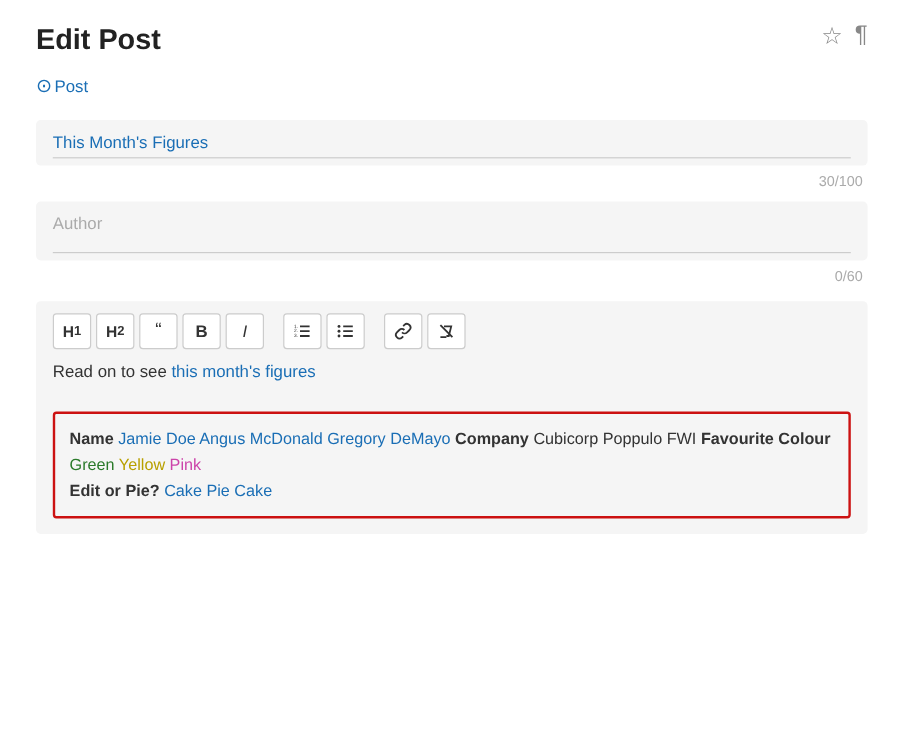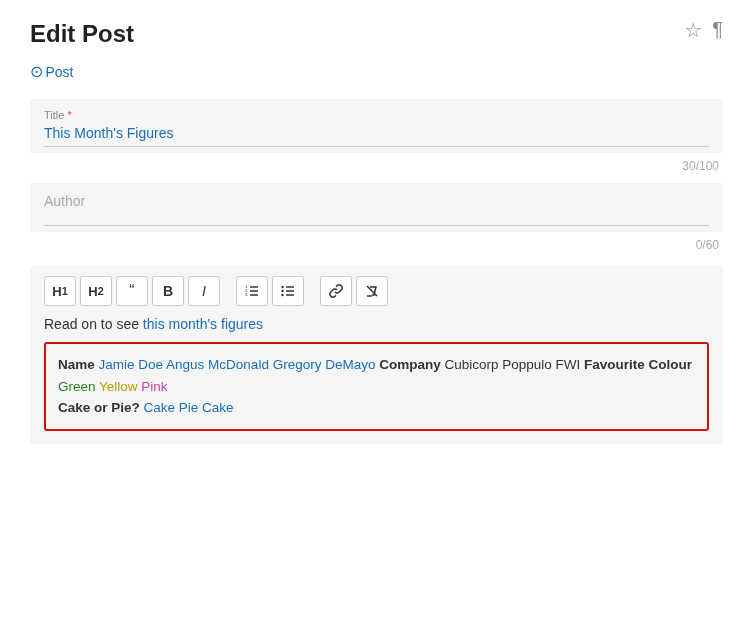--- a/index.html
+++ b/index.html
@@ -116,21 +116,21 @@
     .toolbar-sep {
       width: 8px;
     }
     .toolbar-btn svg {
       width: 16px;
       height: 16px;
     }
     .editor-intro {
       font-size: 14px;
       color: #333;
-      margin-bottom: 10px;
+      margin-bottom: 26px;
     }
     .editor-intro a {
       color: #1a6eb5;
       text-decoration: none;
     }
     .data-block {
       border: 2px solid #cc1111;
       border-radius: 3px;
       padding: 10px 12px;
       font-size: 13.5px;
@@ -174,23 +174,20 @@
       <span>¶</span>
     </div>
   </div>
 
   <a class="back-link">
     <span class="arrow" style="color: rgb(26, 110, 181); margin-right: 2px;">⊙ </span>
     <span>Post</span>
   </a>
 
   <div class="field-section">
-    <div class="field-label">
-      <span>Title</span><span class="required"> *</span>
-    </div>
     <div class="field-value">This Month's Figures</div>
   </div>
   <div class="field-counter">30/100</div>
 
   <div class="author-section">
     <div class="author-placeholder">Author</div>
   </div>
   <div class="field-counter">0/60</div>
 
   <div class="editor-section">
@@ -246,18 +243,18 @@
     </div>
 
     <div class="data-block">
       <span class="label-bold">Name</span>
       <span class="name-blue"> </span><span class="name-blue">Jamie Doe Angus McDonald Gregory DeMayo</span>
       <span class="label-bold"> </span><span class="label-bold">Company</span>
       <span> </span><span>Cubicorp Poppulo FWI</span>
       <span class="label-bold"> </span><span class="label-bold">Favourite Colour</span>
       <span> <span class="colour-green">Green</span> <span class="colour-yellow">Yellow</span> <span class="colour-pink">Pink</span></span>
       <br>
-      <span class="label-bold">Cake or Pie?</span>
+      <span class="label-bold">Edit or Pie?</span>
       <span class="cake-blue"> </span><span class="cake-blue">Cake Pie Cake</span>
     </div>
 
   </div>
 </div>
 
 </body></html>

